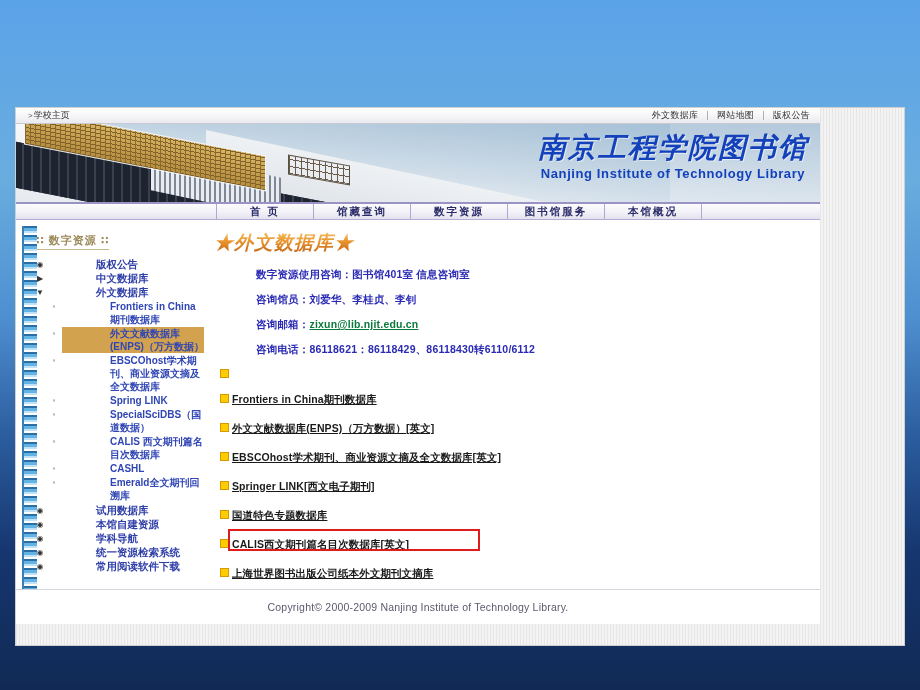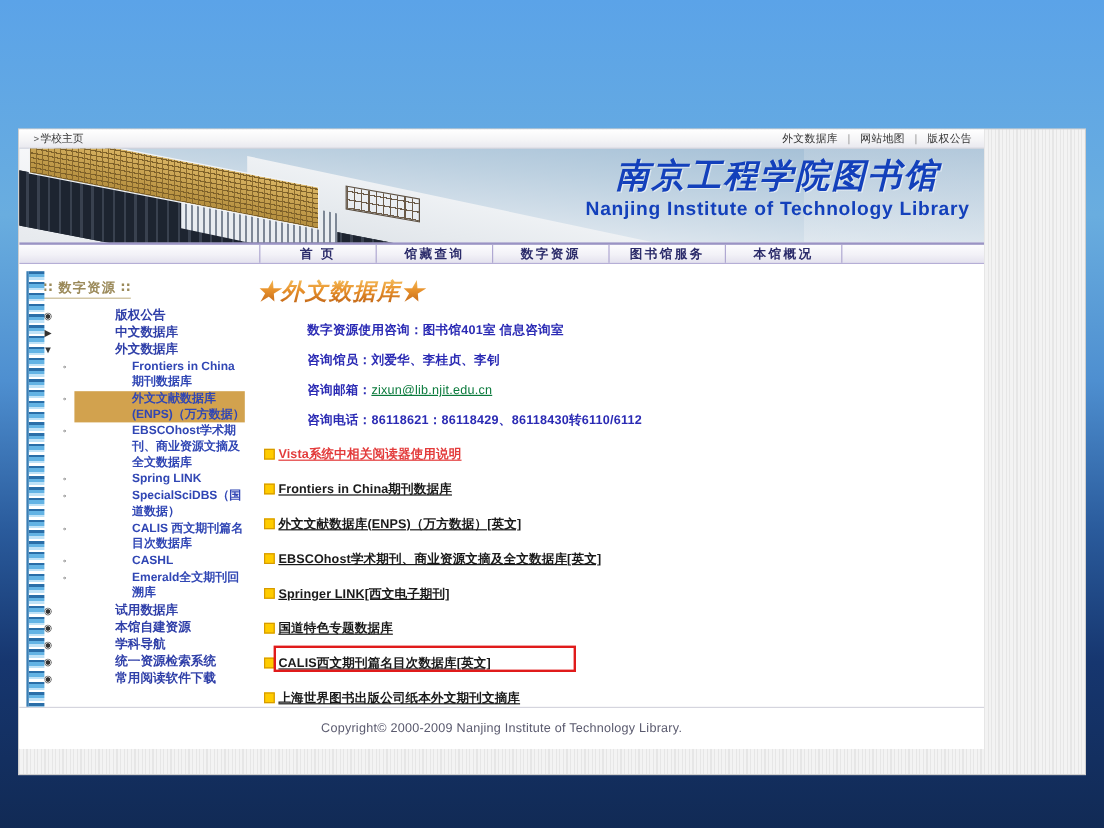--- a/index.html
+++ b/index.html
@@ -103,21 +103,21 @@
   #brand .cn{
     font-family:"Liberation Serif","DejaVu Serif",serif;
     font-size:28px;font-weight:bold;color:#1340bb;
     letter-spacing:2px;
     font-style:italic;
     text-shadow:1px 1px 0 rgba(255,255,255,.55);
     white-space:nowrap;
   }
   #brand .en{
     margin-top:5px;
-    font-size:16px;font-weight:bold;color:#1340bb;
+    font-size:13px;font-weight:bold;color:#1340bb;
     letter-spacing:.6px;white-space:nowrap;
   }
 
   
   #nav{
     position:relative;height:18px;
     background:linear-gradient(180deg,#fcfcfe 0%,#f2f1f7 55%,#e4e2ee 100%);
     border-top:2px solid #9a93c4;
     border-bottom:1px solid #b5aed6;
     display:flex;align-items:stretch;
@@ -191,21 +191,21 @@
     -webkit-background-clip:text;background-clip:text;
     color:transparent;-webkit-text-fill-color:transparent;
     white-space:nowrap;
   }
   #info-block{padding-left:42px;margin-bottom:12px;}
   #info-block .row{
     font-size:10.5px;font-weight:bold;color:#2a2ab4;
     margin-bottom:11px;white-space:nowrap;letter-spacing:.2px;
   }
   #info-block .mail{
-    color:#0a7a3c;text-decoration:underline;cursor:pointer;font-weight:normal;
+    color:#0a7a3c;text-decoration:underline;cursor:pointer;font-weight:bold;
   }
 
   ul.links{list-style:none;margin:0;padding:0 0 0 6px;}
   ul.links li{margin-bottom:11px;display:flex;align-items:center;gap:3px;}
   .sq{
     flex:0 0 auto;width:7px;height:7px;
     background:#ffcc00;border:1.5px solid #d69a00;
     box-sizing:content-box;
   }
   .lk{
@@ -382,21 +382,20 @@
         <div id="info-block">
           <div class="row">数字资源使用咨询：图书馆401室  信息咨询室</div>
           <div class="row">咨询馆员：刘爱华、李桂贞、李钊</div>
           <div class="row"><span>咨询邮箱：</span><span class="mail">zixun@lib.njit.edu.cn</span></div>
           <div class="row">咨询电话：86118621：86118429、86118430转6110/6112</div>
         </div>
 
         <ul class="links" id="links-list">
             <li>
               <span class="sq"></span>
-              <span class="anno-wrap"><span class="lk red">Vista系统中相关阅读器使用说明</span></span>
             </li>
             <li>
               <span class="sq"></span>
               <span class="anno-wrap"><span class="lk">Frontiers in China期刊数据库</span></span>
             </li>
             <li>
               <span class="sq"></span>
               <span class="anno-wrap"><span class="lk">外文文献数据库(ENPS)（万方数据）[英文]</span></span>
             </li>
             <li>

